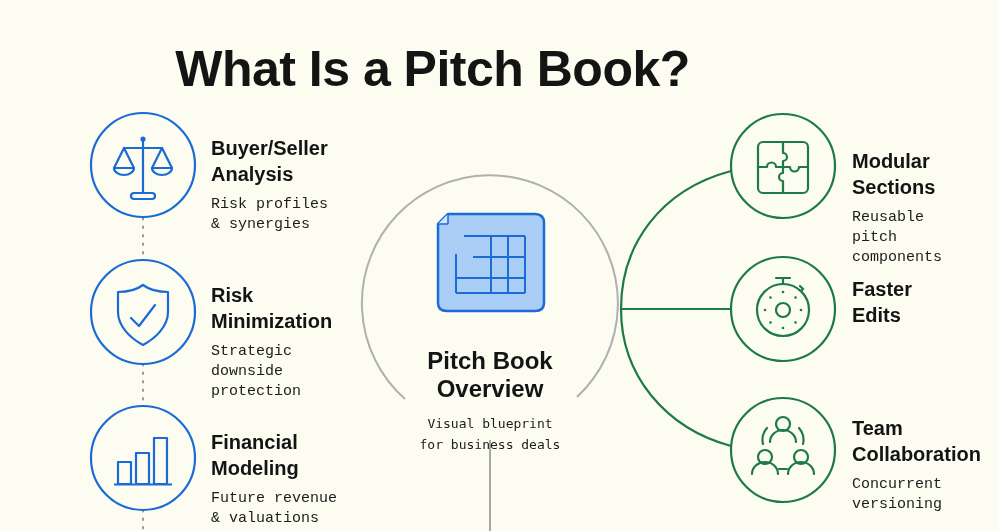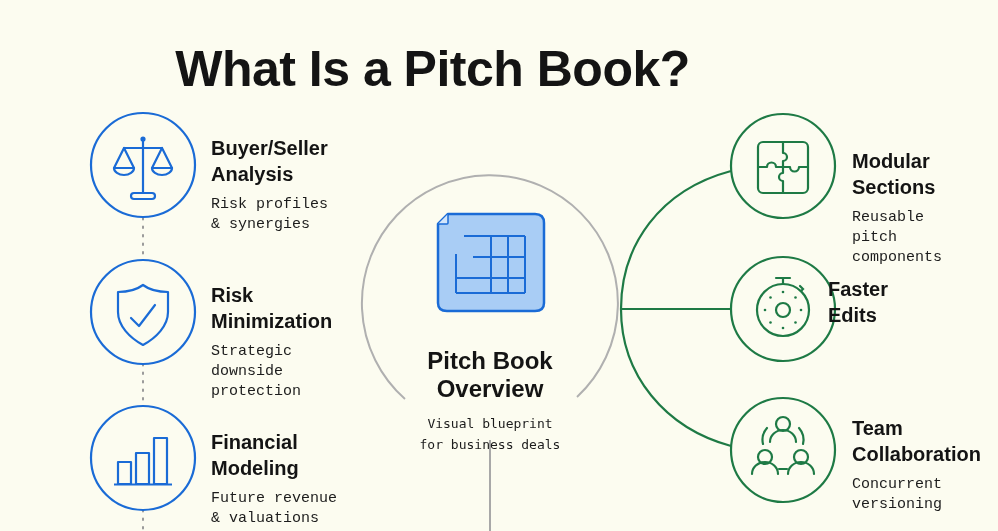--- a/index.html
+++ b/index.html
@@ -182,21 +182,21 @@
 </div>
 
 <div class="node-text" style="left:852px; top:148px;">
   <div class="node-title" style="white-space:pre-line;">Modular
 Sections</div>
   <div class="node-desc">Reusable
 pitch
 components</div>
 </div>
 
-<div class="node-text" style="left:828px; top:276px;">
+<div class="node-text" style="left:852px; top:276px;">
   <div class="node-title" style="white-space:pre-line;">Faster
 Edits</div>
 </div>
 
 <div class="node-text" style="left:852px; top:415px;">
   <div class="node-title" style="white-space:pre-line;">Team
 Collaboration</div>
   <div class="node-desc">Concurrent
 versioning</div>
 </div>

